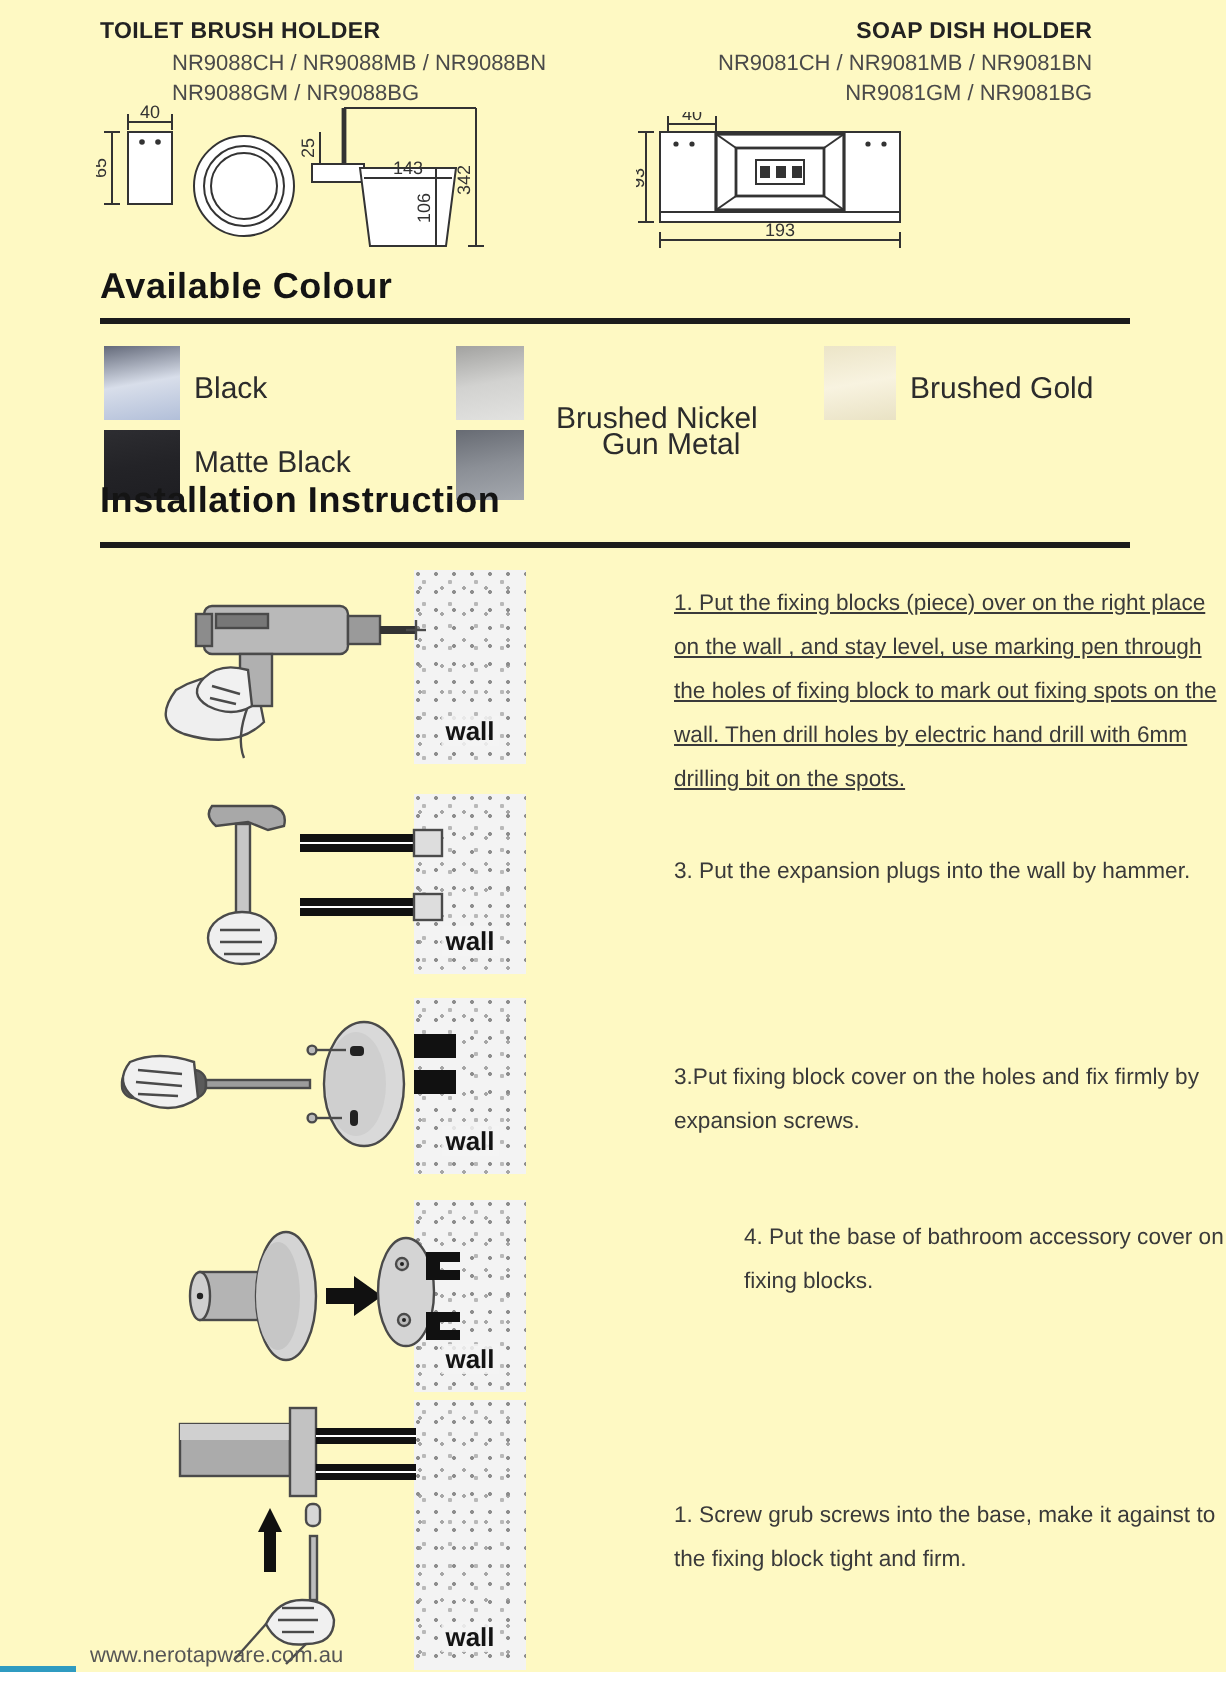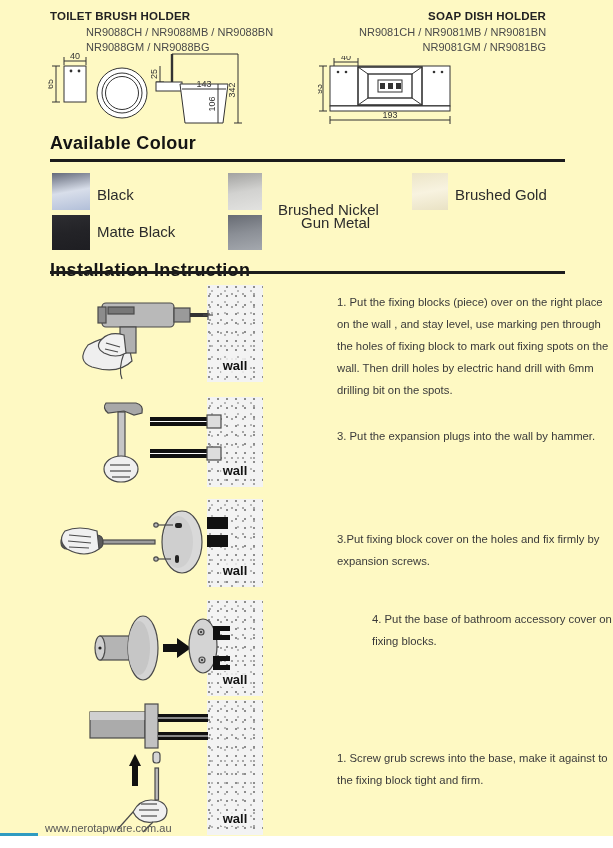--- a/index.html
+++ b/index.html
@@ -157,21 +157,21 @@
   <div class="swatch-label" style="left:97px;  top:186px;">Black</div>
   <div class="swatch" style="left: 228px; top: 173px; width: 34px; background: linear-gradient(170deg, rgb(162, 162, 160), rgb(210, 210, 208), rgb(226, 226, 224));"></div>
   <div class="swatch-label" style="left:278px; top:201px;">Brushed Nickel</div>
   <div class="swatch" style="left: 412px; top: 173px; width: 36px; background: linear-gradient(170deg, rgb(236, 229, 200), rgb(248, 243, 224), rgb(233, 226, 196));"></div>
   <div class="swatch-label" style="left:455px; top:186px;">Brushed Gold</div>
   <div class="swatch" style="left: 52px; top: 215px; height: 35px; background: linear-gradient(170deg, rgb(45, 45, 49), rgb(35, 35, 39), rgb(30, 30, 34));"></div>
   <div class="swatch-label" style="left:97px;  top:223px;">Matte Black</div>
   <div class="swatch" style="left: 228px; top: 215px; width: 34px; height: 35px; background: linear-gradient(170deg, rgb(103, 107, 115), rgb(139, 143, 150), rgb(164, 168, 174));"></div>
   <div class="swatch-label" style="left:278px; top:214px;margin-left:23px;">Gun Metal</div>
 
-  <div class="section-heading" style="top:260px;">Installation Instruction</div>
+  <div class="section-heading" style="top:240px;">Installation Instruction</div>
   <div class="rule" style="top:271px;"></div>
 
   <div class="step" style="top:283px; height:102px;">
     <div class="wall" style="left:207px; top:2px; width:56px; height:97px;">
       <span class="wall-label">wall</span>
     </div>
     <div class="illus" style="left:58px; top:0;">
       <svg width="215" height="100" viewBox="0 0 215 100">
         <g stroke="#4a4a4a" stroke-width="1.2">
           <path d="M30,62 Q18,78 34,84 Q60,92 74,78 L70,58 Q50,50 30,62 Z" fill="#efefef"></path>
@@ -183,21 +183,21 @@
           <line x1="150" y1="27" x2="150" y2="37"></line>
             <line x1="145" y1="32" x2="155" y2="32"></line>
           <rect x="62" y="44" width="16" height="26" fill="#b0b0b0"></rect>
           <path d="M66,70 Q60,86 64,96" fill="none"></path>
           <path d="M44,56 Q36,64 46,70 Q58,76 68,70 L66,52 Q52,48 44,56 Z" fill="#f1f1f1"></path>
           <line x1="48" y1="60" x2="62" y2="64"></line>
             <line x1="47" y1="66" x2="60" y2="69"></line>
         </g>
       </svg>
     </div>
-    <div class="step-text" style="top:8px;">1. Put the fixing blocks (piece) over on the right place on the wall , and stay level, use marking pen through the holes of fixing block to mark out fixing spots on the wall. Then drill holes by electric hand drill with 6mm drilling bit on the spots.</div>
+    <div class="step-text" style="top:8px;text-decoration:underline;">1. Put the fixing blocks (piece) over on the right place on the wall , and stay level, use marking pen through the holes of fixing block to mark out fixing spots on the wall. Then drill holes by electric hand drill with 6mm drilling bit on the spots.</div>
   </div>
 
   <div class="step" style="top:395px; height:95px;">
     <div class="wall" style="left:207px; top:2px; width:56px; height:90px;">
       <span class="wall-label">wall</span>
     </div>
     <div class="illus" style="left:58px; top:0;">
       <svg width="170" height="92" viewBox="0 0 170 92">
         <g stroke="#4a4a4a" stroke-width="1.2">
           <path d="M48,8 L78,8 Q86,10 84,18 L76,20 L66,16 L50,18 Q44,13 48,8 Z" fill="#a8a8a8"></path>

